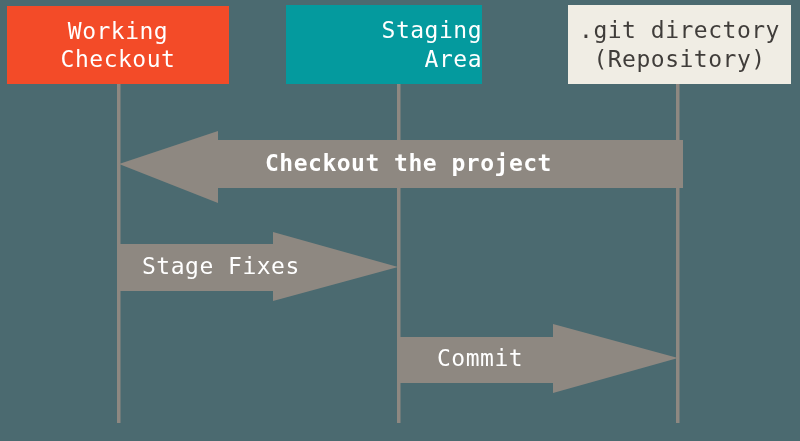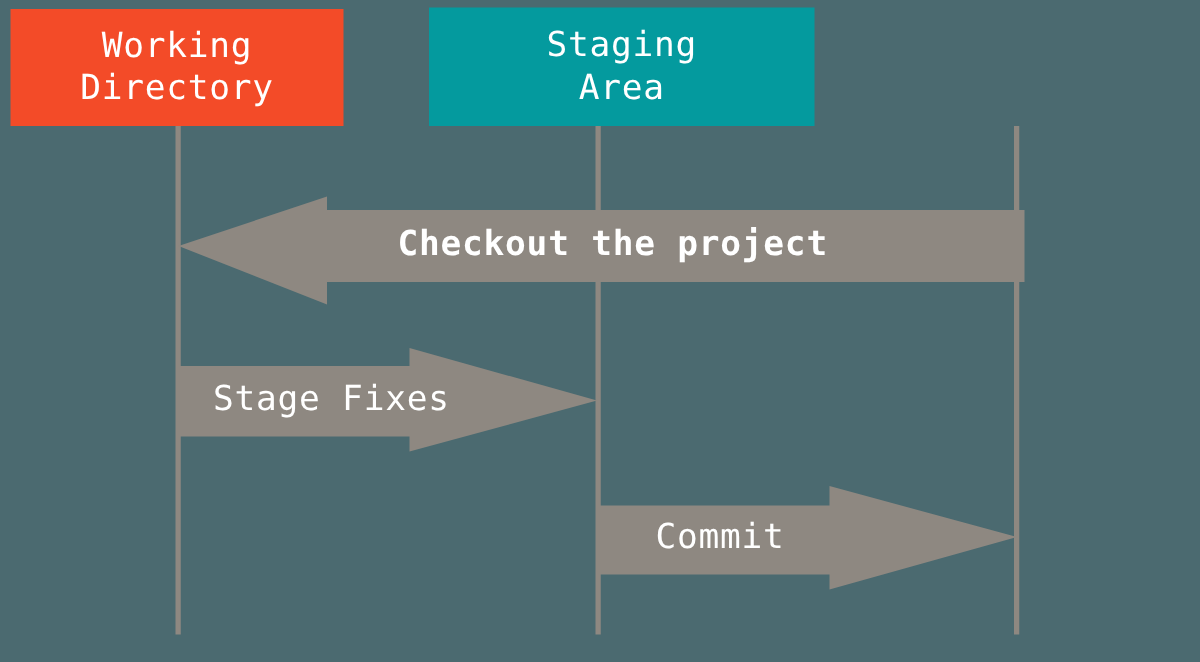--- a/index.html
+++ b/index.html
@@ -45,25 +45,26 @@
     top: 6px;
     width: 222px;
     height: 78px;
     background: #f34b28;
     color: #ffffff;
     font-size: 23px;
   }
   #box-staging {
     left: 286px;
     top: 5px;
-    width: 257px;
+    width: 196px;
     height: 79px;
     background: #049a9e;
     color: #ffffff;
     font-size: 23px;
+    align-items: flex-end;
   }
   #box-repository {
     left: 568px;
     top: 5px;
     width: 223px;
     height: 79px;
     background: #f0ede4;
     color: #403d3a;
     font-size: 23px;
   }
@@ -104,26 +105,30 @@
     <polygon fill="#8e8881" points="119,164 218,131 218,140 683,140 683,188 218,188 218,203"></polygon>
 
     <polygon fill="#8e8881" points="398,267 273,232 273,244 120,244 120,291 273,291 273,301"></polygon>
 
     <polygon fill="#8e8881" points="678,358 553,324 553,337 400,337 400,383 553,383 553,393"></polygon>
 
   </svg>
 
   <div class="node-box" id="box-working">
     <span class="line">Working</span>
-    <span class="line">Directory</span>
+    <span class="line">Checkout</span>
   </div>
 
   <div class="node-box" id="box-staging">
     <span class="line">Staging</span>
     <span class="line">Area</span>
   </div>
 
+  <div class="node-box" id="box-repository">
+    <span class="line">.git directory</span>
+    <span class="line">(Repository)</span>
+  </div>
 
   <div class="arrow-label" id="label-checkout">Checkout the project</div>
   <div class="arrow-label" id="label-stage">Stage Fixes</div>
   <div class="arrow-label" id="label-commit">Commit</div>
 
 </div>
 
 </body></html>

